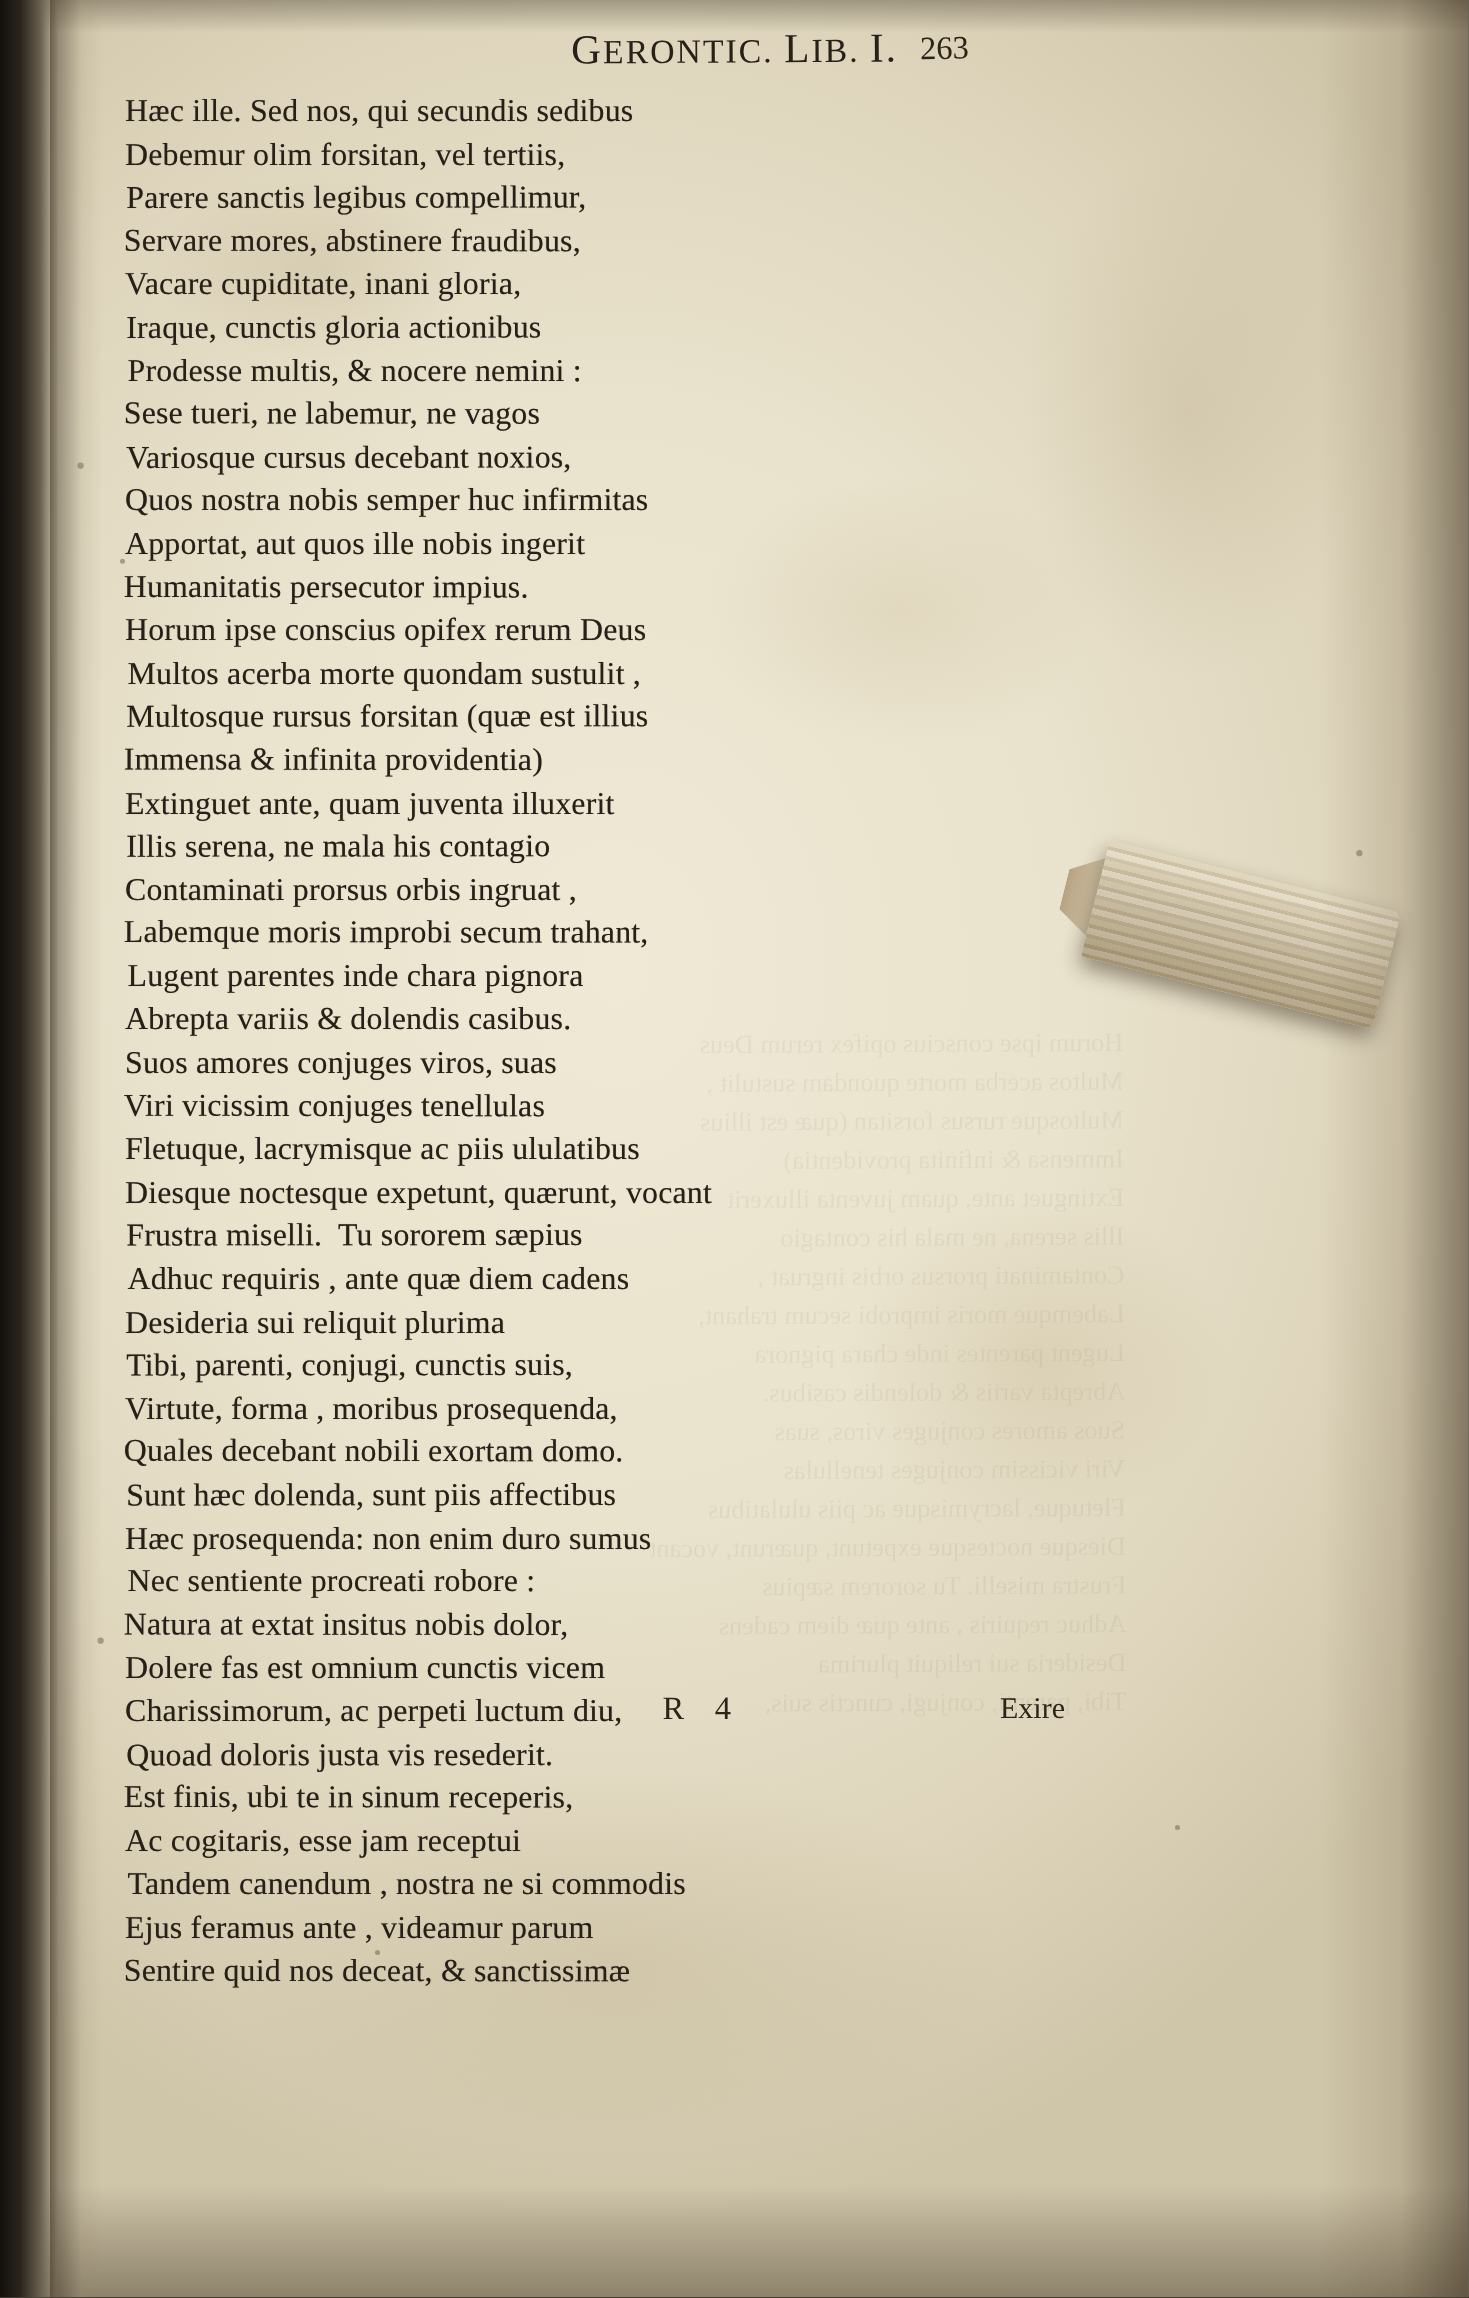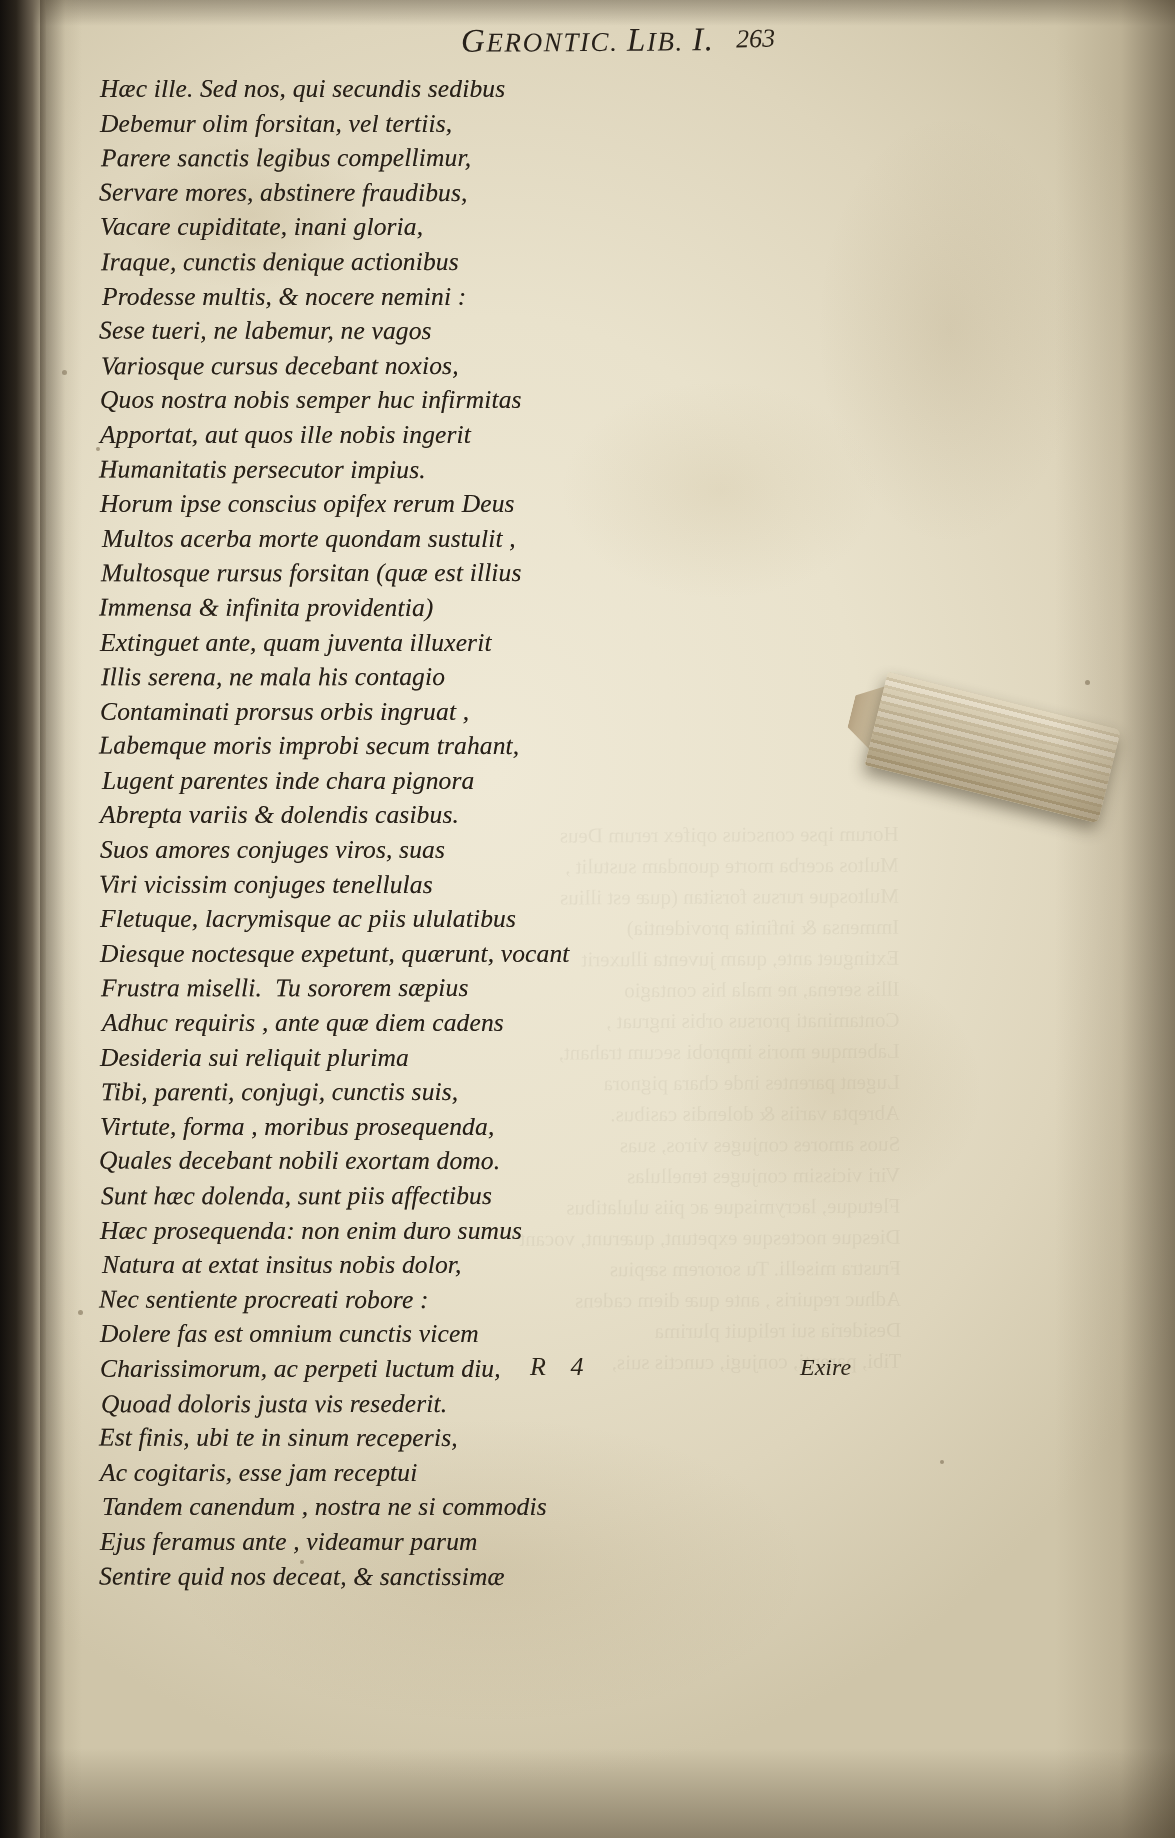--- a/index.html
+++ b/index.html
@@ -81,21 +81,21 @@
     line-height: 31px;
     color: #3a2f1c;
     pointer-events: none;
     overflow: hidden;
   }
 
   
   #page {
     position: absolute;
     left: 0; top: 0;
-    width: 1175px; height: 1805px; font-style: italic;
+    width: 1175px; height: 1805px;
   }
 
   #header {
     position: absolute;
     left: 0; top: 22px;
     width: 1175px;
     text-align: center;
     pointer-events: none;
   }
   #running-title {
@@ -247,21 +247,21 @@
     </div>
 
     <div id="folio">263</div>
 
     <div id="body-text">
       <div class="line">Hæc ille. Sed nos, qui secundis sedibus</div>
       <div class="line">Debemur olim forsitan, vel tertiis,</div>
       <div class="line">Parere sanctis legibus compellimur,</div>
       <div class="line">Servare mores, abstinere fraudibus,</div>
       <div class="line">Vacare cupiditate, inani gloria,</div>
-      <div class="line">Iraque, cunctis denique actionibus</div>
+      <div class="line">Iraque, cunctis gloria actionibus</div>
       <div class="line">Prodesse multis, &amp; nocere nemini :</div>
       <div class="line">Sese tueri, ne labemur, ne vagos</div>
       <div class="line">Variosque cursus decebant noxios,</div>
       <div class="line">Quos nostra nobis semper huc infirmitas</div>
       <div class="line">Apportat, aut quos ille nobis ingerit</div>
       <div class="line">Humanitatis persecutor impius.</div>
       <div class="line">Horum ipse conscius opifex rerum Deus</div>
       <div class="line">Multos acerba morte quondam sustulit ,</div>
       <div class="line">Multosque rursus forsitan (quæ est illius</div>
       <div class="line">Immensa &amp; infinita providentia)</div>
@@ -276,22 +276,22 @@
       <div class="line">Fletuque, lacrymisque ac piis ululatibus</div>
       <div class="line">Diesque noctesque expetunt, quærunt, vocant</div>
       <div class="line">Frustra miselli.  Tu sororem sæpius</div>
       <div class="line">Adhuc requiris , ante quæ diem cadens</div>
       <div class="line">Desideria sui reliquit plurima</div>
       <div class="line">Tibi, parenti, conjugi, cunctis suis,</div>
       <div class="line">Virtute, forma , moribus prosequenda,</div>
       <div class="line">Quales decebant nobili exortam domo.</div>
       <div class="line">Sunt hæc dolenda, sunt piis affectibus</div>
       <div class="line">Hæc prosequenda: non enim duro sumus</div>
+      <div class="line">Nec sentiente procreati robore :</div>
       <div class="line">Natura at extat insitus nobis dolor,</div>
-      <div class="line">Nec sentiente procreati robore :</div>
       <div class="line">Dolere fas est omnium cunctis vicem</div>
       <div class="line">Charissimorum, ac perpeti luctum diu,</div>
       <div class="line">Quoad doloris justa vis resederit.</div>
       <div class="line">Est finis, ubi te in sinum receperis,</div>
       <div class="line">Ac cogitaris, esse jam receptui</div>
       <div class="line">Tandem canendum , nostra ne si commodis</div>
       <div class="line">Ejus feramus ante , videamur parum</div>
       <div class="line">Sentire quid nos deceat, &amp; sanctissimæ</div>
     </div>
 

